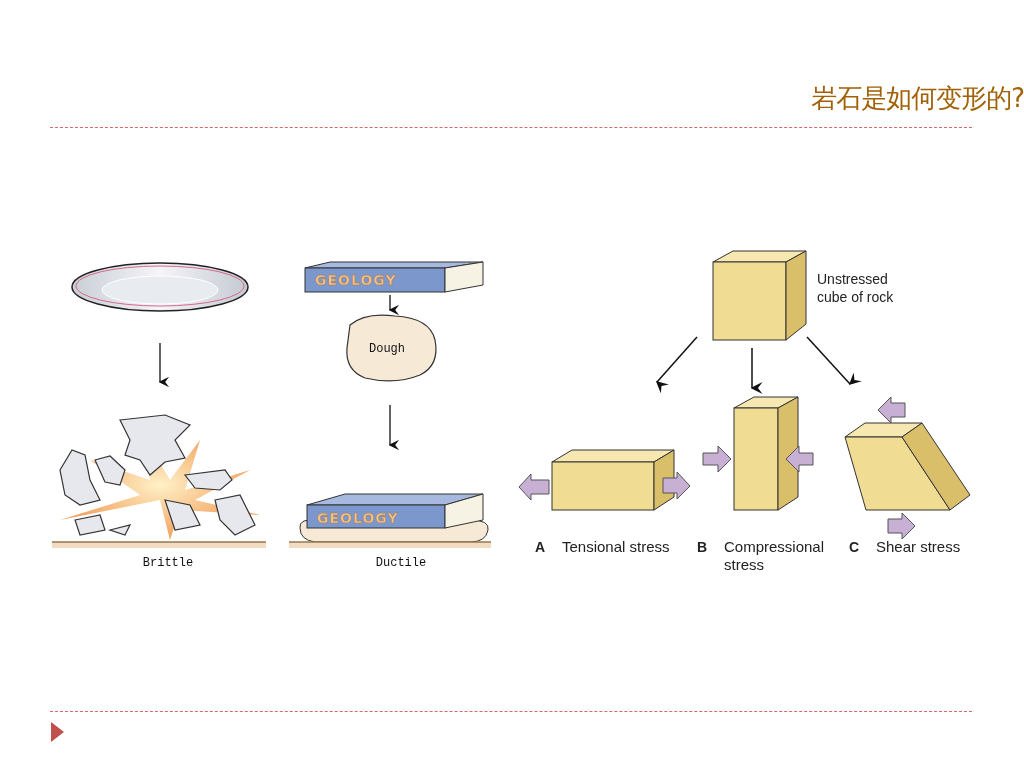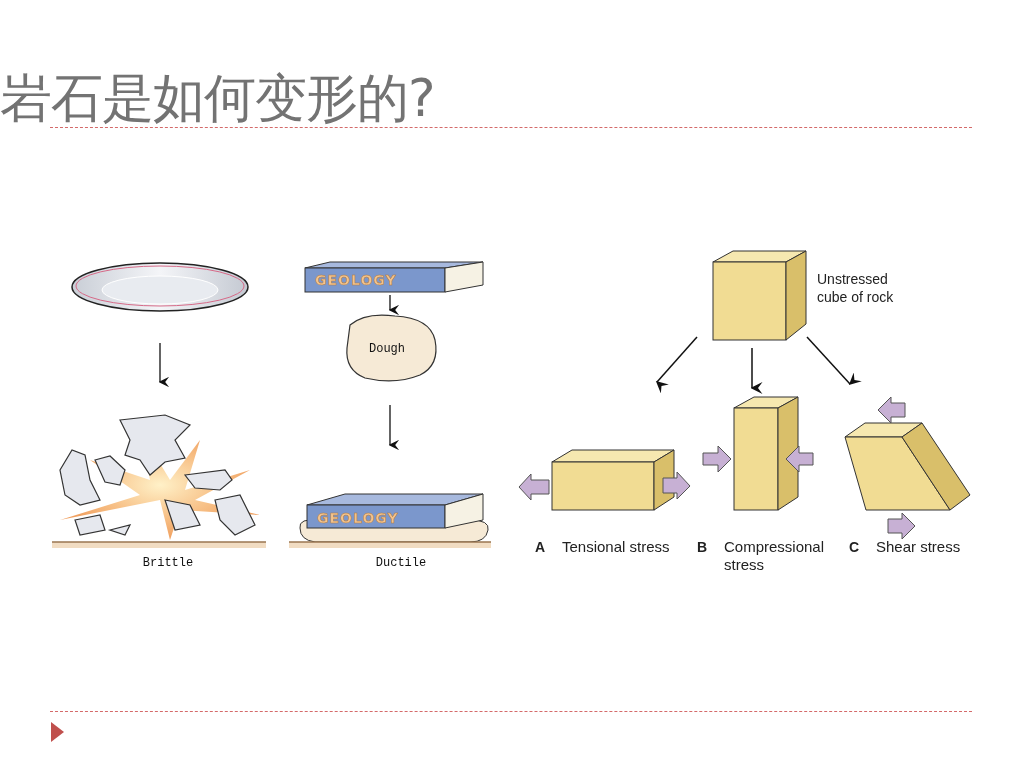--- a/index.html
+++ b/index.html
@@ -1,17 +1,17 @@
 <!DOCTYPE html>
 <html><head>
 <meta charset="utf-8">
 <style>
   html, body { margin:0; padding:0; background:#ffffff; }
   body { width:1024px; height:768px; position:relative; overflow:hidden; font-family:"Liberation Sans", sans-serif; }
-  .title { position:absolute; left:0; width:1024px; top:72px; text-align:left; font-family:"DejaVu Sans", sans-serif; font-size:52px; color:#737373; letter-spacing:-1px; line-height:52px; }
+  .title { position:absolute; left:0; width:1024px; top:72px; text-align:right; font-family:"DejaVu Sans", sans-serif; font-size:26px; color:#a16207; letter-spacing:-1px; line-height:52px; }
   .rule { position:absolute; left:50px; width:922px; height:0; border-top:1.5px dashed #d46a6a; }
   .rule.top { top:127px; }
   .rule.bottom { top:711px; }
   .bullet { position:absolute; left:51px; top:722px; width:0; height:0; border-top:10px solid transparent; border-bottom:10px solid transparent; border-left:13px solid #c0504d; }
   svg.fig { position:absolute; left:0; top:0; }
   .mono { font-family:"Liberation Mono", monospace; font-size:12px; fill:#111; }
   .sans { font-family:"Liberation Sans", sans-serif; fill:#222; }
   .lbl { font-size:15px; }
   .letter { font-size:14px; font-weight:bold; }
   .geo { font-family:"DejaVu Sans", sans-serif; font-weight:bold; font-size:14px; fill:#f2c38e; stroke:#b07a40; stroke-width:0.5px; letter-spacing:1px; }

